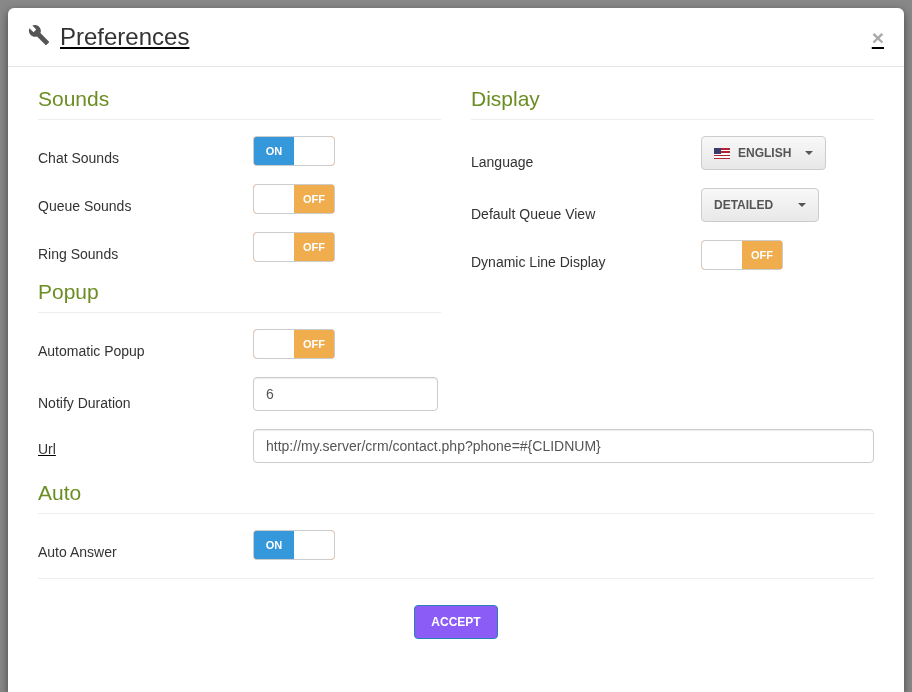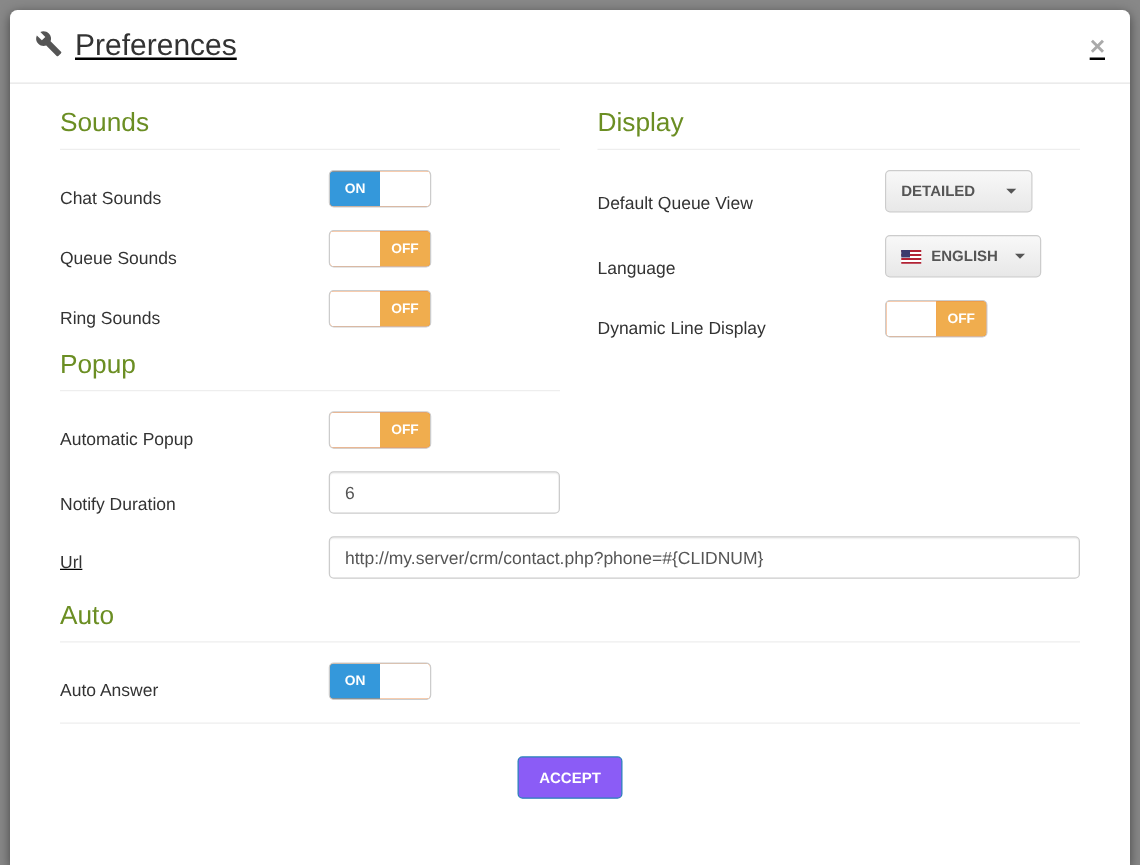--- a/index.html
+++ b/index.html
@@ -45,21 +45,21 @@
       border: none;
       font-size: 21px;
       font-weight: 700;
       color: #aaa;
       cursor: pointer;
       padding: 0;
       line-height: 1;
     }
 
     .modal-body {
-      padding: 20px 40px;
+      padding: 20px 30px;
       flex: 1;
       overflow-y: auto;
     }
     .columns {
       display: flex;
       gap: 30px;
     }
     .col { flex: 1; }
 
     h3.section {
@@ -269,35 +269,35 @@
           </div>
         </div>
 
       </div>
 
       <div class="col right-col">
 
         <h3 class="section">Display</h3>
 
         <div class="form-row">
-          <div class="label">Default Queue View</div>
-          <div class="control">
-            <div class="dropdown">
-              <span class="dd-label">DETAILED</span>
-              <span class="caret"></span>
-            </div>
-          </div>
-        </div>
-
-        <div class="form-row">
           <div class="label">Language</div>
           <div class="control">
             <div class="dropdown">
               <span class="flag"></span>
               <span class="dd-label">ENGLISH</span>
+              <span class="caret"></span>
+            </div>
+          </div>
+        </div>
+
+        <div class="form-row">
+          <div class="label">Default Queue View</div>
+          <div class="control">
+            <div class="dropdown">
+              <span class="dd-label">DETAILED</span>
               <span class="caret"></span>
             </div>
           </div>
         </div>
 
         <div class="form-row">
           <div class="label">Dynamic Line Display</div>
           <div class="control">
             <div class="toggle off">
               <div class="seg seg-on">ON</div>

